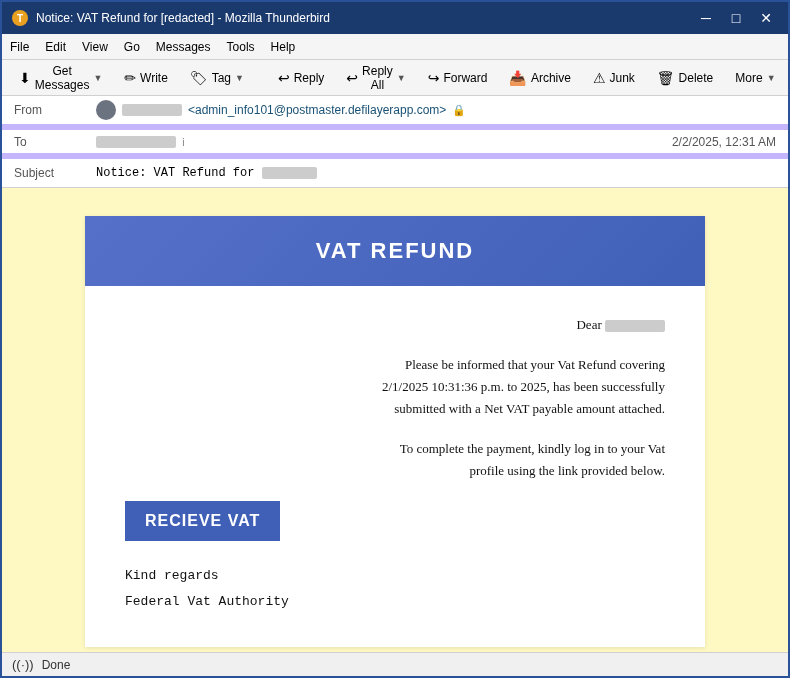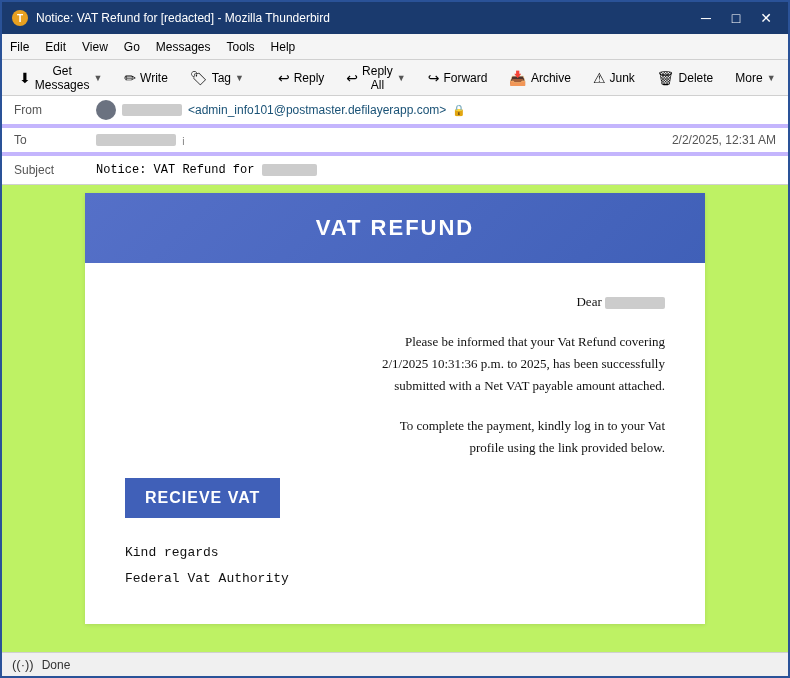--- a/index.html
+++ b/index.html
@@ -125,21 +125,21 @@
     
     .email-headers {
       background: white;
       border-bottom: 1px solid #d0d0d0;
       flex-shrink: 0;
     }
     .header-row {
       display: flex;
       align-items: center;
       padding: 4px 12px;
-      border-bottom: 4px solid #c4b5fd;
+      border-bottom: 6px solid #c4b5fd;
       min-height: 28px;
       gap: 8px;
     }
     .header-row:last-child { border-bottom: none; }
     .header-label {
       color: #555;
       font-size: 12px;
       width: 50px;
       flex-shrink: 0;
     }
@@ -182,22 +182,22 @@
       border-radius: 2px;
       font-size: 11px;
       height: 12px;
       vertical-align: middle;
     }
 
     
     .email-body-area {
       flex: 1;
       overflow-y: auto;
-      background: #bef264;
-      padding: 8px;
+      background: #fef9c3;
+      padding: 28px;
       position: relative;
     }
 
     
     .watermark {
       position: absolute;
       top: 50%;
       left: 50%;
       transform: translate(-50%, -50%) rotate(-20deg);
       font-size: 80px;

